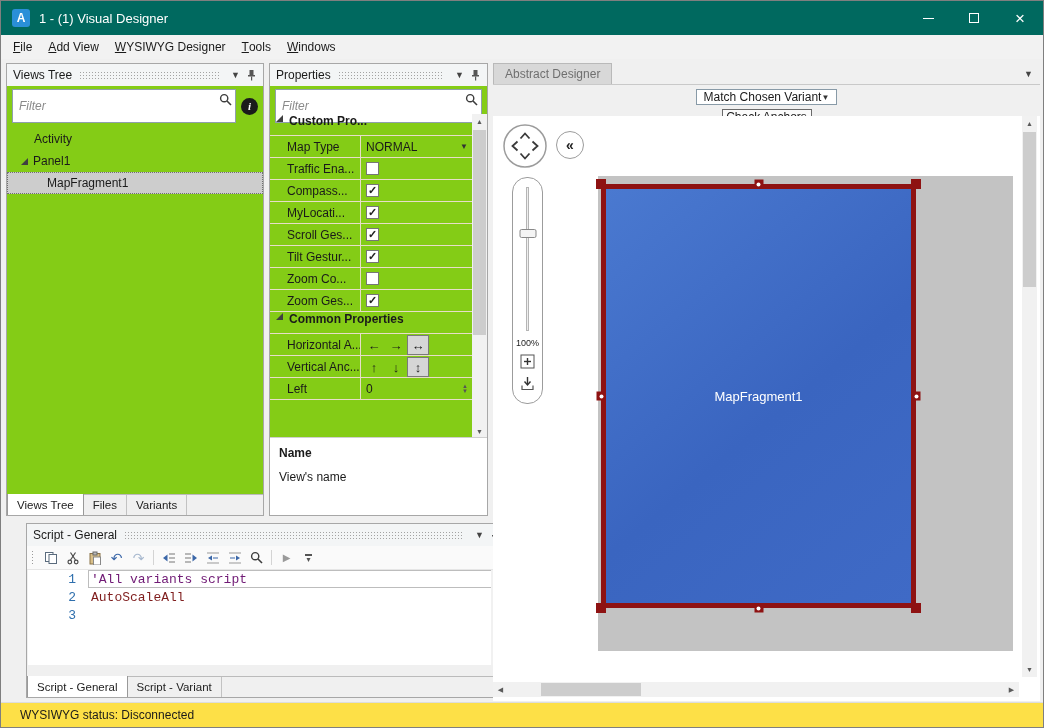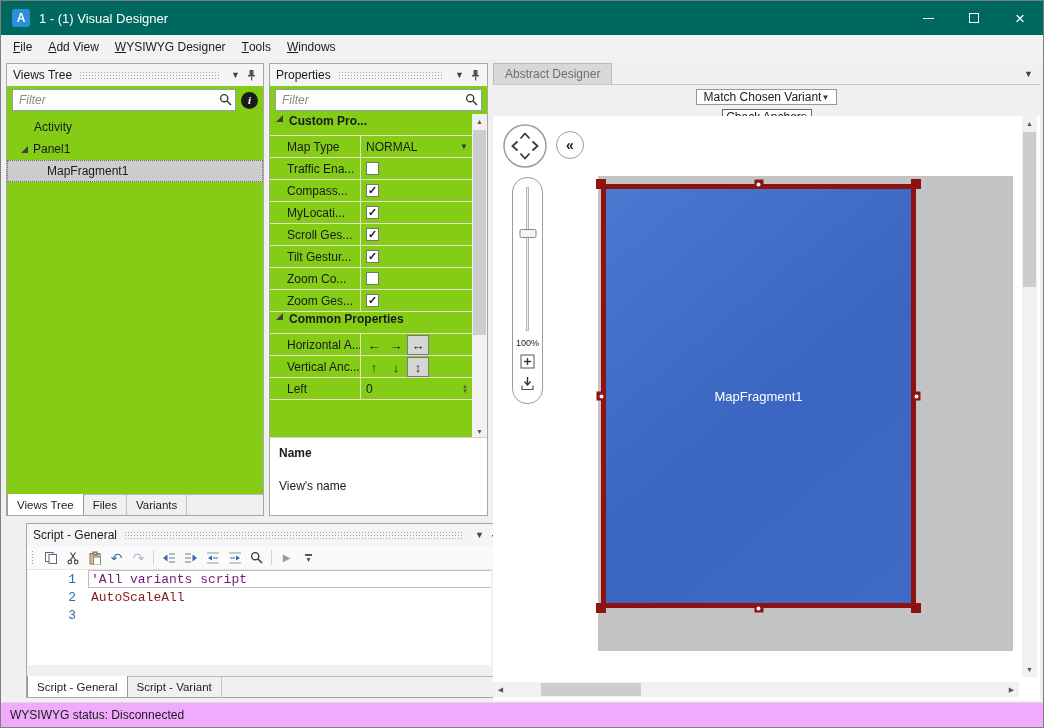--- a/index.html
+++ b/index.html
@@ -30,21 +30,21 @@
   .panel { position:absolute; background:#84cc16; border:1px solid #a7a7a7; }
   .dockhead { height:22px; display:flex; align-items:center; background:#f3f5f6; }
   .dh-title { padding-left:6px; white-space:nowrap; }
   .dh-grip { flex:1; height:8px; margin:0 7px;
              background-image:radial-gradient(circle,#a3a3a3 0.9px,transparent 1px);
              background-size:3px 3px; }
   .dh-menu { font-size:9px; color:#444; padding:0 4px; }
   .dh-pin { padding:0 6px 0 2px; display:flex; }
 
   .frow { display:flex; align-items:center; gap:5px; padding:3px 5px; }
-  .fbox { position:relative; flex:1; height:22px; }
+  .fbox { position:relative; flex:1; height:34px; }
   .fbox input { width:100%; height:100%; border:1px solid #8fa0ac; padding:0 20px 0 6px;
                 font:12px "Liberation Sans",sans-serif; color:#222; }
   .fbox input::placeholder { font-style:italic; color:#8a8a8a; }
   .fsearch { position:absolute; right:4px; top:4px; }
   .infobtn { width:17px; height:17px; border-radius:50%; background:#1b1b1b; color:#fff;
              display:flex; align-items:center; justify-content:center;
              font:italic bold 11px "Liberation Serif",serif; }
 
   
   .views-panel { left:5px; top:62px; width:258px; height:453px; }
@@ -81,21 +81,21 @@
   .abtn.sel { background:#d6d6d6; border-color:#7a7a7a; }
   .spinner { margin-left:auto; margin-right:4px; display:flex; flex-direction:column;
              font-size:6px; color:#555; line-height:5px; }
   .vscroll { position:absolute; width:15px; background:#f1f1f1; }
   .props-scroll { right:0; top:50px; height:325px; }
   .sarrow { height:15px; display:flex; align-items:center; justify-content:center; font-size:7px; color:#5a5a5a; }
   .sarrow.abs-bottom { position:absolute; bottom:0; left:0; right:0; }
   .sthumb { position:absolute; left:1px; right:1px; background:#cdcdcd; }
   .pdesc { position:absolute; left:0; right:0; bottom:0; height:78px; border-top:1px solid #cfcfcf;
            background:#fff; padding:8px 9px; }
-  .pdesc .dtitle { font-weight:bold; margin-bottom:19px; }
+  .pdesc .dtitle { font-weight:bold; margin-bottom:10px; }
 
   
   .script-panel { left:5px; top:522px; width:482px; height:175px; background:#f0f0f0;margin-left:20px; }
   .stoolbar { position:absolute; top:22px; left:0; right:0; height:24px; background:#fafafa;
               border-bottom:1px solid #e6e6e6; display:flex; align-items:center; gap:1px; padding-left:2px; }
   .tgrip { width:4px; height:15px; margin:0 4px 0 2px;
            background-image:radial-gradient(circle,#9a9a9a 0.9px,transparent 1px); background-size:3px 3px; }
   .tbtn { width:21px; height:21px; display:flex; align-items:center; justify-content:center; }
   .tsep { width:1px; height:15px; background:#d4d4d4; margin:0 3px; }
   .t-undo { color:#3b67a8; font-size:14px; }
@@ -150,22 +150,22 @@
   .h-ml{left:0;top:50%} .h-mr{left:100%;top:50%}
   .h-bl{left:0;top:100%} .h-bm{left:50%;top:100%} .h-br{left:100%;top:100%}
   .cv { position:absolute; right:3px; top:0; width:15px; height:561px; background:#f1f1f1; }
   .cv .sthumb { top:16px; height:155px; }
   .ch { position:absolute; left:0; bottom:4px; width:526px; height:15px; background:#f1f1f1; }
   .ch .sarrow { position:absolute; top:0; width:15px; height:15px; }
   .ch .a-left { left:0; } .ch .a-right { right:0; }
   .ch .sthumb { top:1px; bottom:1px; left:48px; width:100px; right:auto; }
 
   
-  .statusbar { position:absolute; left:0; right:0; bottom:0; height:25px; background:#f0abfc;
-               border-top:1px solid #ddd; display:flex; align-items:center; padding-left:9px; }
+  .statusbar { position:absolute; left:0; right:0; bottom:0; height:25px; background:#fde047;
+               border-top:1px solid #ddd; display:flex; align-items:center; padding-left:19px; }
 </style>
 </head>
 <body>
 
 <div class="app">
 
   <div class="titlebar">
     <span class="logo">A</span>
     <span class="title-text">1 - (1) Visual Designer</span>
     <div class="win-controls">

